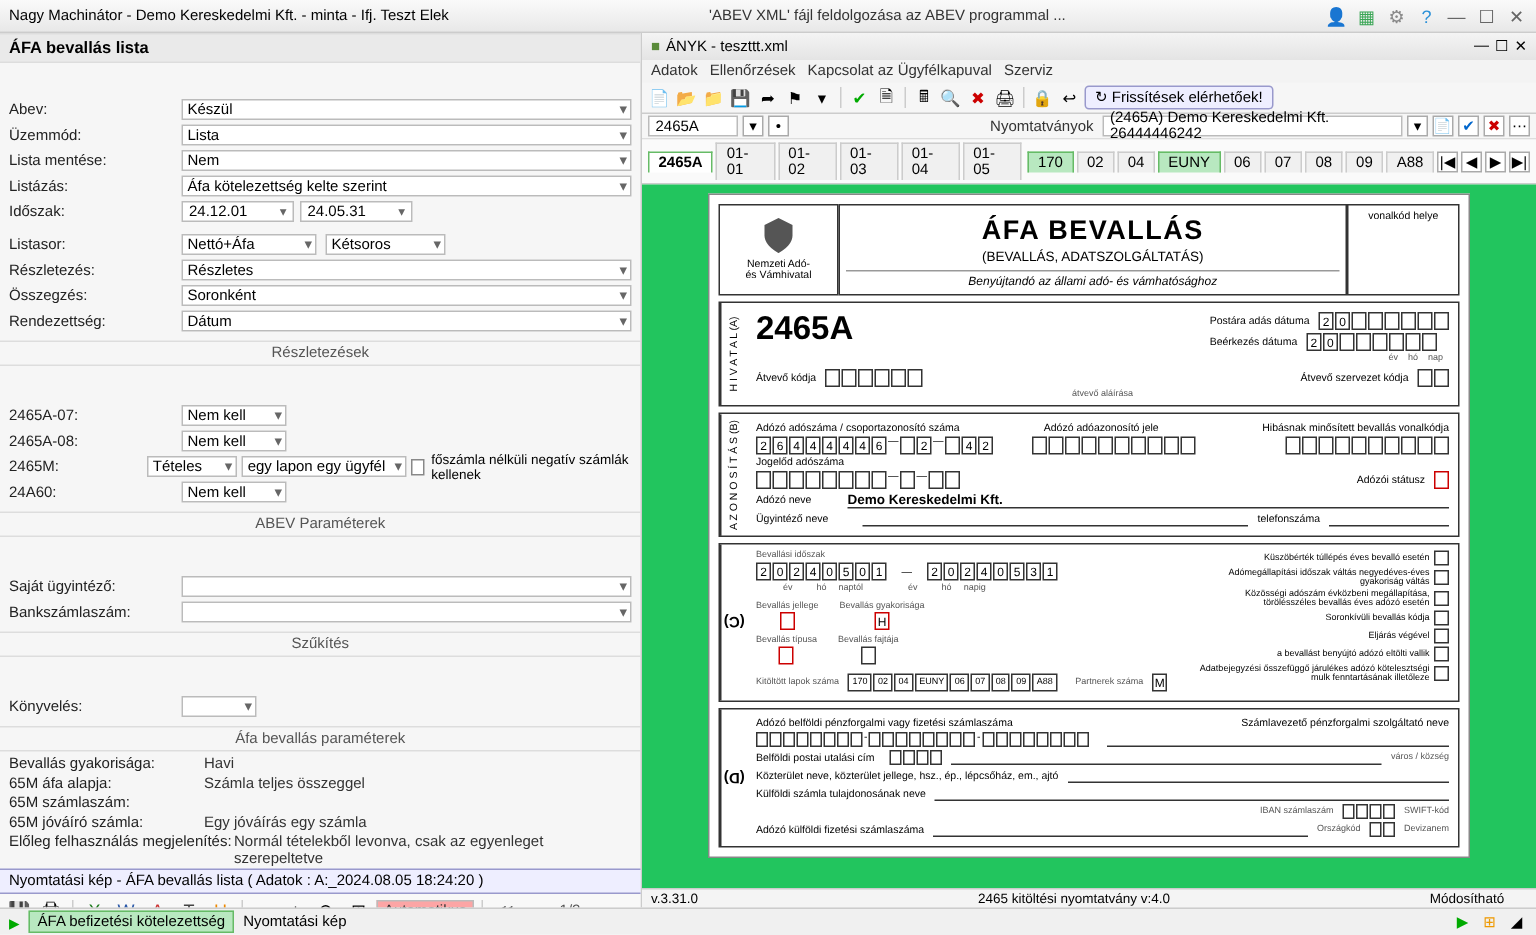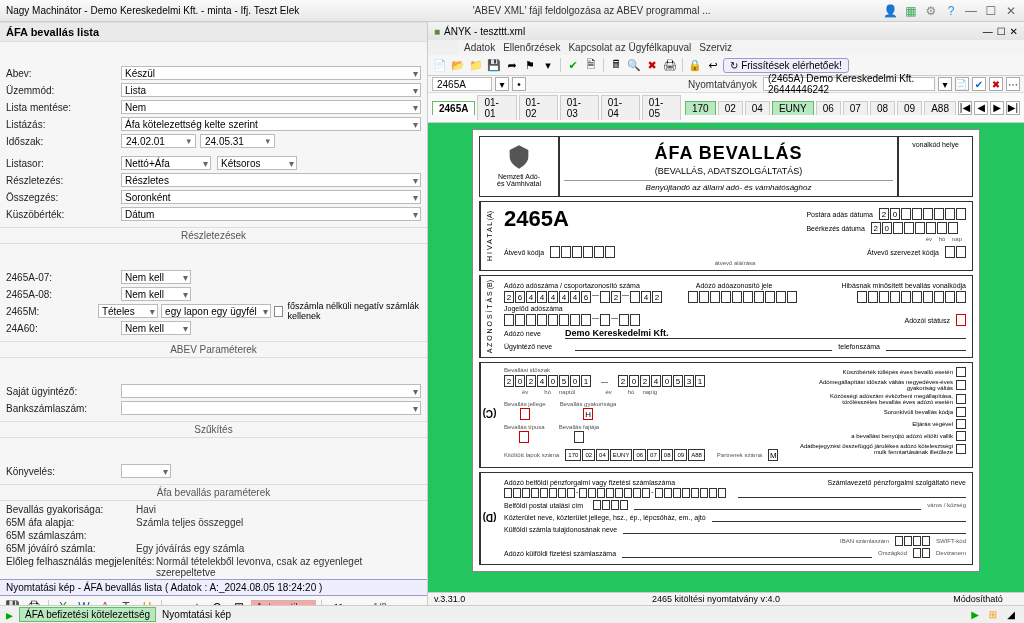--- a/index.html
+++ b/index.html
@@ -64,21 +64,21 @@
 .vsep { width:1px; height:14px; background:#ccc; margin:0 2px;}
 .auto-label { font-size:10px; color:#333; border:1px solid #bbb; background:#fca5a5; padding:1px 4px;}
 .page-nav { font-size:10px; color:#555; padding:0 4px;}
 
 .preview-body { flex:1; background:#e8f0e0; display:flex; overflow:hidden;}
 .preview-margin { width:120px; background:#c8dfc0; }
 
 
 .sub-titlebar { height:18px; background:linear-gradient(#f4f4f4,#e4e4e4); display:flex; align-items:center; padding:0 6px; font-size:10px;}
 .sub-titlebar .sub-right { margin-left:auto; display:flex; gap:4px;}
-.menu-row { display:flex; gap:8px; padding:2px 6px; font-size:10px; color:#333; background:#f3f3f3;margin-left:30px;}
+.menu-row { display:flex; gap:8px; padding:2px 6px; font-size:10px; color:#333; background:#f3f3f3;}
 .icon-toolbar { display:flex; gap:2px; padding:2px 4px; background:#f6f6f6; border-bottom:1px solid #ccc; flex-wrap:wrap; align-items:center;}
 .ibtn { width:16px; height:16px; display:flex; align-items:center; justify-content:center; font-size:11px; cursor:pointer;}
 .ibtn.red { color:#c00;}
 .ibtn.green { color:#0a0;}
 .ibtn.blue { color:#06c;}
 .ibtn.orange { color:#e70;}
 .refresh-btn { font-size:10px; padding:1px 6px; border:1px solid #99c; background:#eef; border-radius:3px; cursor:pointer;}
 
 .strip-row { display:flex; padding:1px 4px; gap:3px; align-items:center; background:#f6f6f6; border-bottom:1px solid #ddd;}
 .strip-input { height:14px; border:1px solid #bbb; background:#fff; padding:0 4px; font-size:10px; display:flex; align-items:center;}
@@ -178,21 +178,21 @@
           <div class="form-label">Listázás:</div>
           <div class="form-select">
               <span>Áfa kötelezettség kelte szerint</span>
               <span class="caret">▾</span>
             </div>
         </div>
         <div class="form-row">
           <div class="form-label">Időszak:</div>
           <div class="date-pair">
             <div class="date-box">
-                <span>24.02.01</span>
+                <span>24.12.01</span>
                 <span class="caret2">▾</span>
               </div>
             <div class="date-box">
                 <span>24.05.31</span>
                 <span class="caret2">▾</span>
               </div>
           </div>
         </div>
         <div style="height:4px"></div>
         <div class="form-row">
@@ -215,21 +215,21 @@
             </div>
         </div>
         <div class="form-row">
           <div class="form-label">Összegzés:</div>
           <div class="form-select">
               <span>Soronként</span>
               <span class="caret">▾</span>
             </div>
         </div>
         <div class="form-row">
-          <div class="form-label">Küszöbérték:</div>
+          <div class="form-label">Rendezettség:</div>
           <div class="form-select">
               <span>Dátum</span>
               <span class="caret">▾</span>
             </div>
         </div>
       </div>
 
       <div class="sub-header">Részletezések</div>
 
       <div class="form-area">
@@ -383,21 +383,21 @@
         <div class="ibtn">🔒</div>
         <div class="ibtn">↩</div>
         <div class="refresh-btn">↻ <span>Frissítések elérhetőek!</span></div>
       </div>
 
       <div class="strip-row">
         <div class="strip-input" style="width:60px">2465A</div>
         <div class="small-btn">▾</div>
         <div class="small-btn">•</div>
         <div class="strip-label" style="margin-left:auto">Nyomtatványok</div>
-        <div class="strip-input" style="width:172px">(2465A) Demo Kereskedelmi Kft. 26444446242</div>
+        <div class="strip-input" style="width:200px">(2465A) Demo Kereskedelmi Kft. 26444446242</div>
         <div class="small-btn">▾</div>
         <div class="small-btn" style="color:#090">📄</div>
         <div class="small-btn" style="color:#06c">✔</div>
         <div class="small-btn" style="color:#c00">✖</div>
         <div class="small-btn">⋯</div>
       </div>
 
       <div class="tab-row">
         <div class="tab green sel">2465A</div>
         <div class="tab">01-01</div>

